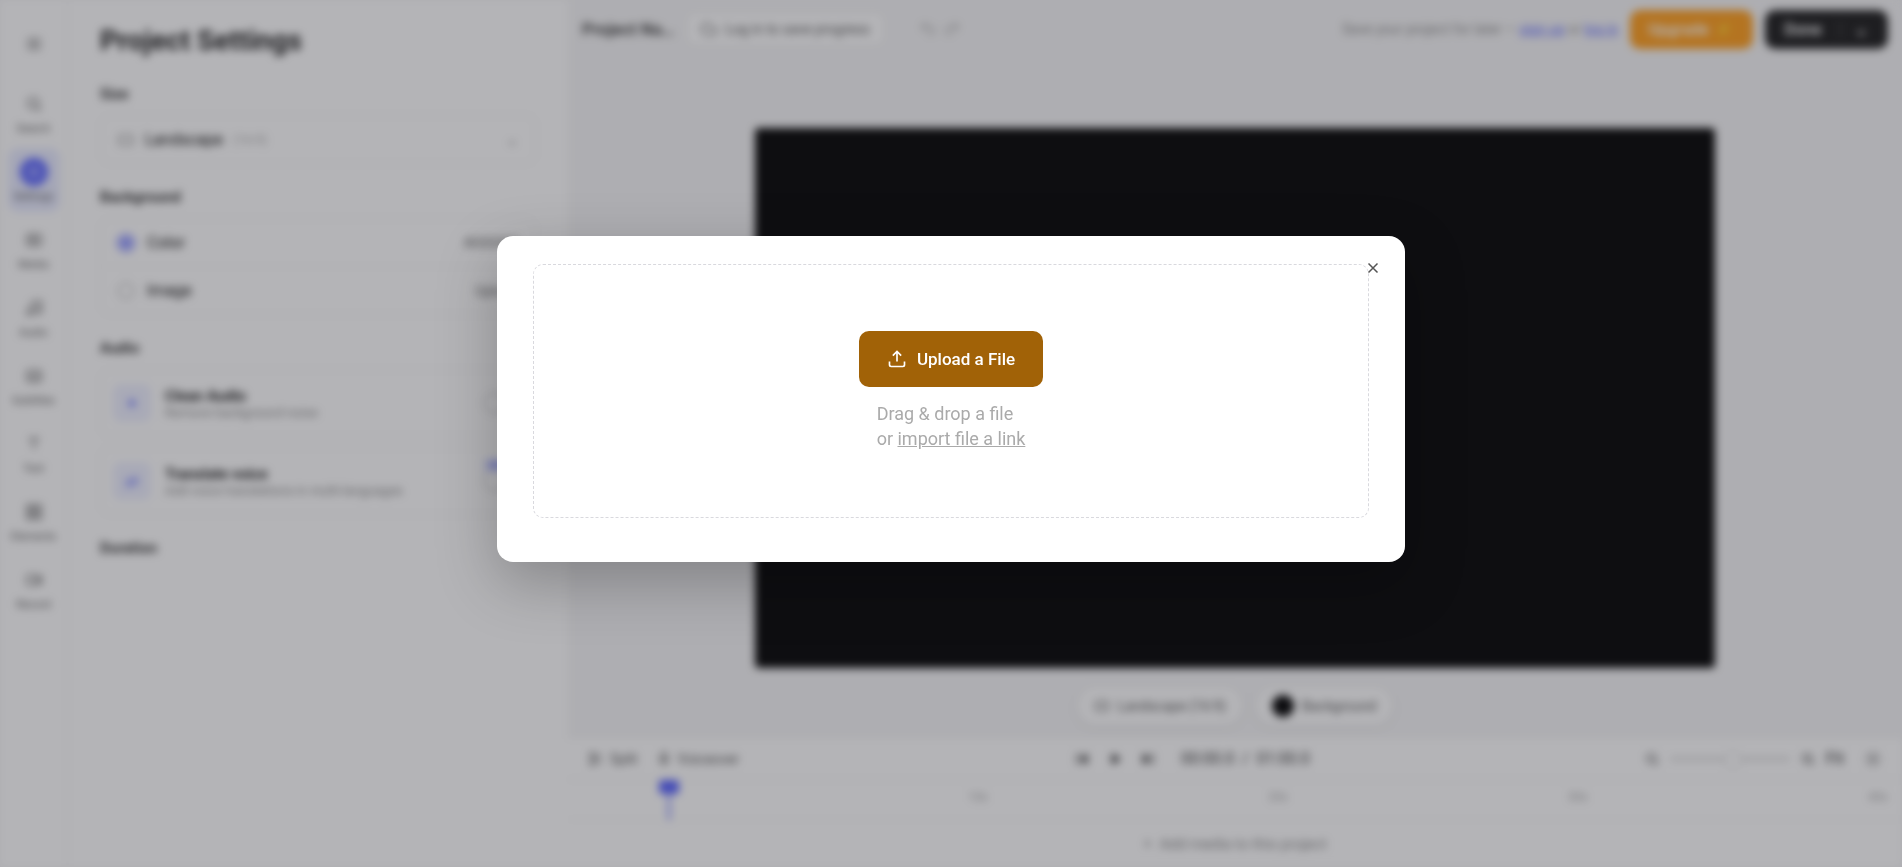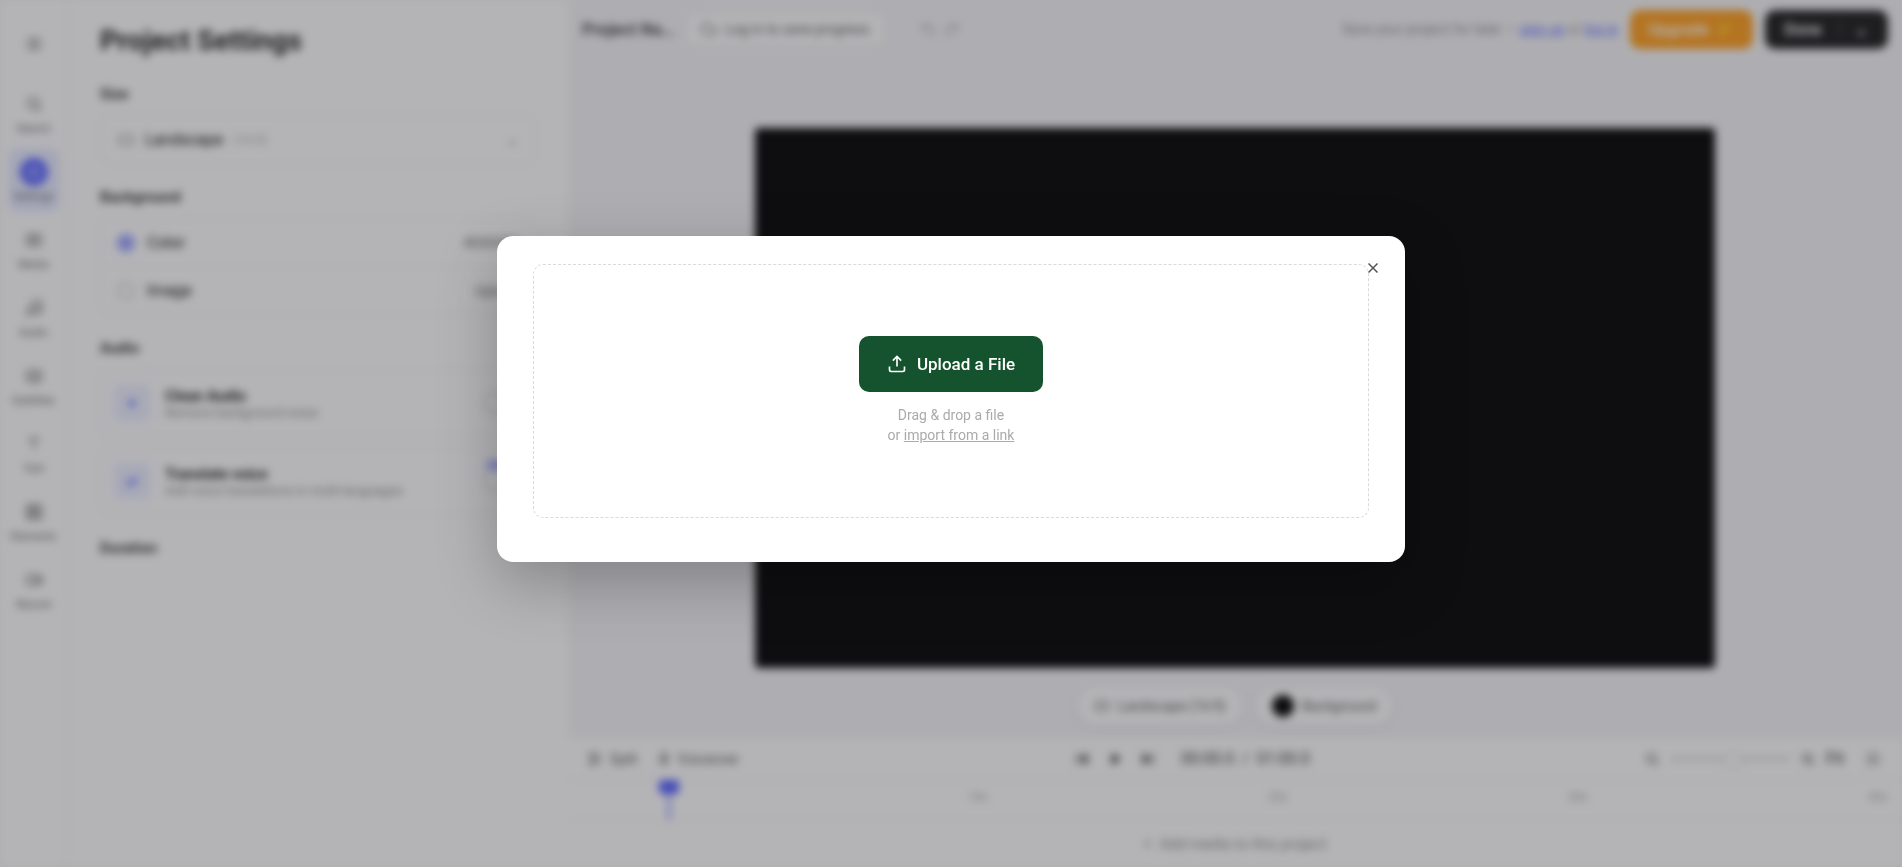--- a/index.html
+++ b/index.html
@@ -56,23 +56,23 @@
 .ruler{height:40px;position:relative;background:#fff;border-top:1px solid #eee}
 .ruler .playhead{position:absolute;left:100px;top:0;width:2px;height:40px;background:#5661ff}
 .ruler .playhead::before{content:"";position:absolute;width:20px;height:14px;background:#5661ff;border-radius:3px;top:0;left:-9px}
 .ruler .tick{position:absolute;top:10px;font-size:12px;color:#aaa}
 .add-media-row{height:48px;display:flex;align-items:center;justify-content:center;background:#fff;color:#888;font-size:15px;gap:8px;border-top:1px solid #f3f3f3}
 .overlay{position:absolute;inset:0;background:rgba(40,40,48,.35);display:flex;align-items:flex-start;justify-content:center;padding-top:236px;z-index:50}
 .modal{width:908px;background:#fff;border-radius:16px;padding:28px 36px 44px;position:relative;box-shadow:0 20px 60px rgba(0,0,0,.25)}
 .modal-close{position:absolute;top:16px;right:16px;width:32px;height:32px;display:flex;align-items:center;justify-content:center;cursor:pointer;color:#555;border-radius:6px}
 .modal h2{text-align:center;font-size:24px;font-weight:600;color:#1a1a1a;margin-bottom:26px}
 .dropzone{border:1px dashed #d9d9de;border-radius:10px;height:254px;display:flex;flex-direction:column;align-items:center;justify-content:center;gap:14px}
-.upload-btn{background:#14532d;color:#fff;padding:18px 28px;border-radius:10px;font-size:17px;font-weight:500;display:flex;align-items:center;gap:10px;cursor:pointer}
+.upload-btn{background:#a16207;color:#fff;padding:18px 28px;border-radius:10px;font-size:17px;font-weight:500;display:flex;align-items:center;gap:10px;cursor:pointer}
 .upload-btn svg{width:20px;height:20px}
-.hint{text-align:center;color:#aaa;font-size:14px;line-height:1.4}
+.hint{color:#aaa;font-size:18px;line-height:1.4}
 .hint .link{color:#aaa;text-decoration:underline;cursor:pointer}
 </style>
 </head>
 <body>
 
 <div class="app">
 
   <div class="rail">
     <div class="rail-btn">
         <div class="rail-icon">
@@ -322,17 +322,17 @@
     </div>
     <div class="dropzone">
       <div class="upload-btn">
         <svg viewBox="0 0 24 24" fill="none" stroke="currentColor" stroke-width="2">
             <path d="M21 15v4a2 2 0 0 1-2 2H5a2 2 0 0 1-2-2v-4M17 8l-5-5-5 5M12 3v12"></path>
           </svg>
         <span>Upload a File</span>
       </div>
       <div class="hint">
         <div>Drag &amp; drop a file</div>
-        <div><span>or</span> <span class="link">import from a link</span></div>
+        <div><span>or</span> <span class="link">import file a link</span></div>
       </div>
     </div>
   </div>
 </div>
 
 </body></html>

